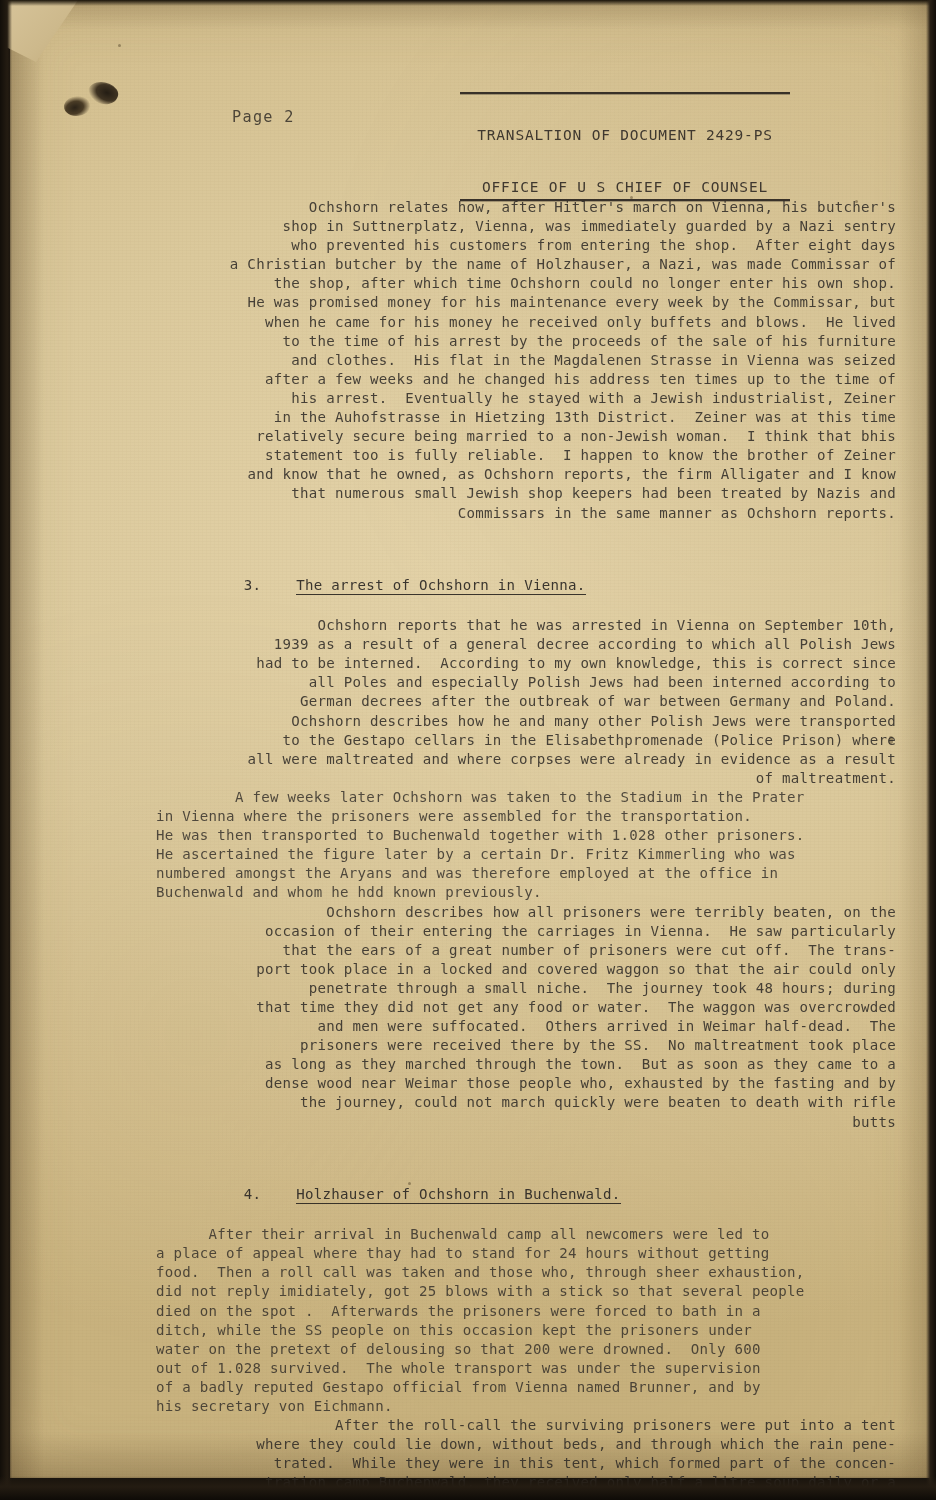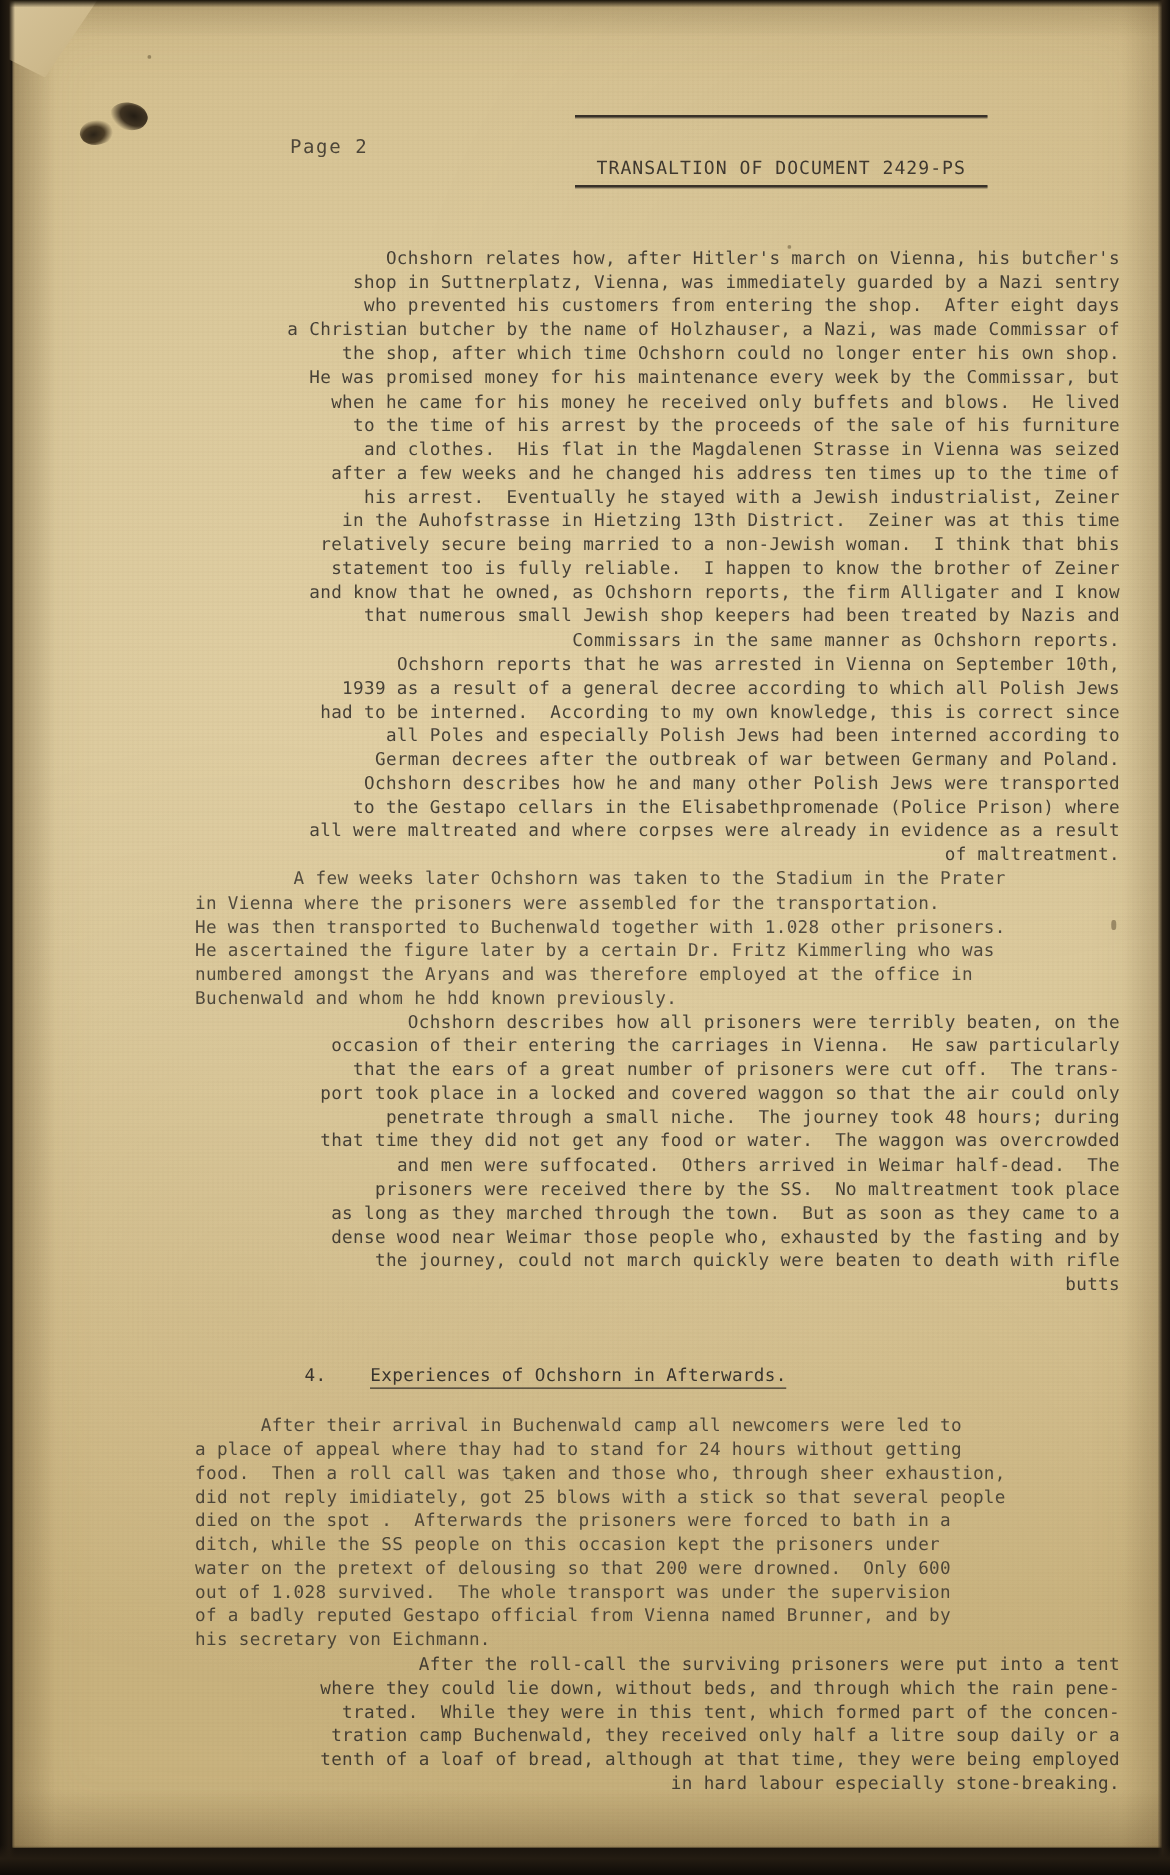--- a/index.html
+++ b/index.html
@@ -194,20 +194,21 @@
     <div class="speck" style="left:879px; top:736px; width:4px; height:8px; border-radius:40%;"></div>
     <div class="speck" style="left:398px; top:1182px; width:3px; height:3px;"></div>
 
     <div class="typed">
 
       <div class="page-label">Page 2</div>
 
       <div class="doc-header">
         <div class="rule top"></div>
         <div class="hline ink-1">TRANSALTION OF DOCUMENT 2429-PS</div>
+        <div class="hline ink-1">OFFICE OF U S CHIEF OF COUNSEL</div>
         <div class="rule bottom"></div>
       </div>
 
       <div class="body-text">
 
         <div class="para ink-2">      Ochshorn relates how, after Hitler's march on Vienna, his butcher's
 shop in Suttnerplatz, Vienna, was immediately guarded by a Nazi sentry
 who prevented his customers from entering the shop.  After eight days
 a Christian butcher by the name of Holzhauser, a Nazi, was made Commissar of
 the shop, after which time Ochshorn could no longer enter his own shop.
@@ -217,20 +218,23 @@
 and clothes.  His flat in the Magdalenen Strasse in Vienna was seized
 after a few weeks and he changed his address ten times up to the time of
 his arrest.  Eventually he stayed with a Jewish industrialist, Zeiner
 in the Auhofstrasse in Hietzing 13th District.  Zeiner was at this time
 relatively secure being married to a non-Jewish woman.  I think that bhis
 statement too is fully reliable.  I happen to know the brother of Zeiner
 and know that he owned, as Ochshorn reports, the firm Alligater and I know
 that numerous small Jewish shop keepers had been treated by Nazis and
 Commissars in the same manner as Ochshorn reports.</div>
 
+        <div class="sec-heading ink-1">
+          <span class="num">3.</span><span>    </span><span class="title">The arrest of Ochshorn in Vienna.</span>
+        </div>
         <div class="para ink-2">      Ochshorn reports that he was arrested in Vienna on September 10th,
 1939 as a result of a general decree according to which all Polish Jews
 had to be interned.  According to my own knowledge, this is correct since
 all Poles and especially Polish Jews had been interned according to
 German decrees after the outbreak of war between Germany and Poland.
 Ochshorn describes how he and many other Polish Jews were transported
 to the Gestapo cellars in the Elisabethpromenade (Police Prison) where
 all were maltreated and where corpses were already in evidence as a result
 of maltreatment.</div>
         <div class="para ink-3">         A few weeks later Ochshorn was taken to the Stadium in the Prater
@@ -246,21 +250,21 @@
 penetrate through a small niche.  The journey took 48 hours; during
 that time they did not get any food or water.  The waggon was overcrowded
 and men were suffocated.  Others arrived in Weimar half-dead.  The
 prisoners were received there by the SS.  No maltreatment took place
 as long as they marched through the town.  But as soon as they came to a
 dense wood near Weimar those people who, exhausted by the fasting and by
 the journey, could not march quickly were beaten to death with rifle
 butts</div>
 
         <div class="sec-heading ink-1">
-          <span class="num">4.</span><span>    </span><span class="title">Experiences of Ochshorn in Afterwards.</span>
+          <span class="num">4.</span><span>    </span><span class="title">Holzhauser of Ochshorn in Buchenwald.</span>
         </div>
         <div class="para ink-3">      After their arrival in Buchenwald camp all newcomers were led to
 a place of appeal where thay had to stand for 24 hours without getting
 food.  Then a roll call was taken and those who, through sheer exhaustion,
 did not reply imidiately, got 25 blows with a stick so that several people
 died on the spot .  Afterwards the prisoners were forced to bath in a
 ditch, while the SS people on this occasion kept the prisoners under
 water on the pretext of delousing so that 200 were drowned.  Only 600
 out of 1.028 survived.  The whole transport was under the supervision
 of a badly reputed Gestapo official from Vienna named Brunner, and by

